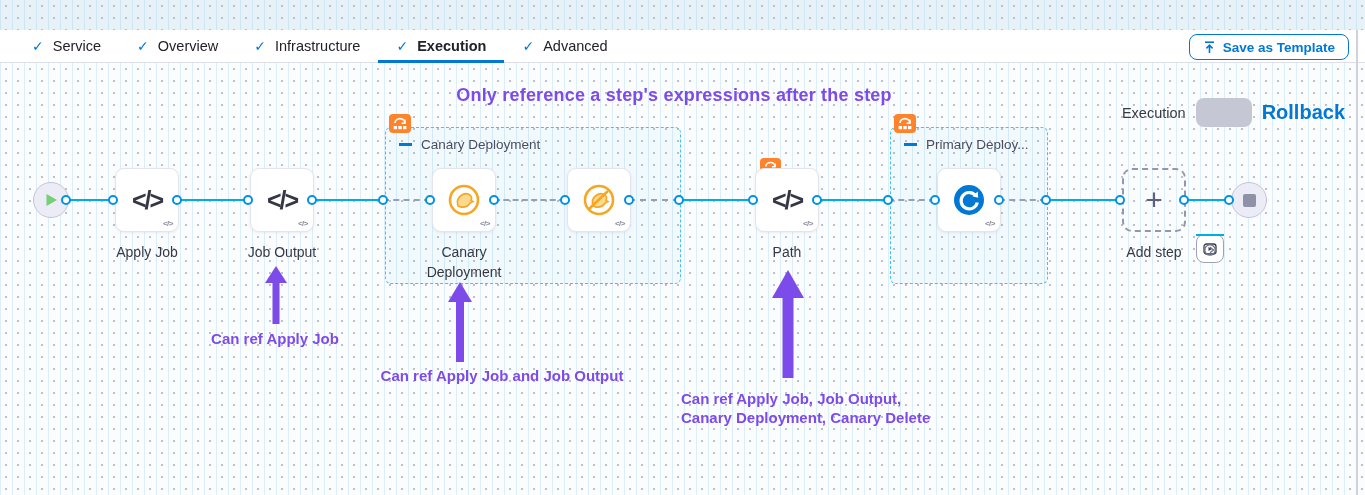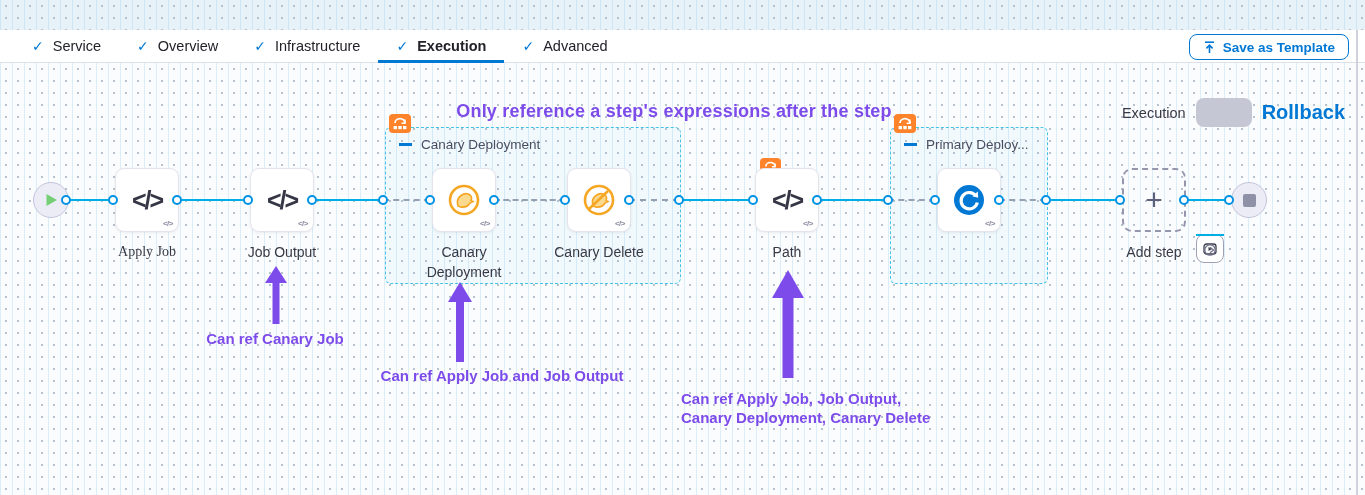--- a/index.html
+++ b/index.html
@@ -24,21 +24,21 @@
   .tab.active::after { content:""; position:absolute; left:0; right:0; bottom:-1px; height:3px; background:#0278d5; }
   .save-btn { position:absolute; right:16px; top:4px; height:26px; display:flex; align-items:center; gap:7px;
     padding:0 13px; border:1.5px solid #0278d5; border-radius:8px; background:#fff; color:#0278d5;
     font-weight:bold; font-size:13.5px; cursor:pointer; }
 
   
   .canvas { position:absolute; left:0; top:63px; width:1365px; height:432px; background-color:#fbfcfd; }
   .right-edge { position:absolute; right:7px; top:30px; width:2px; height:465px; background:#cfd1db; }
 
   .big-title { position:absolute; left:438px; top:22px; width:472px; text-align:center;
-    font-size:18px; font-weight:bold; color:#7c4bea; letter-spacing:.2px;margin-top:16px; }
+    font-size:18px; font-weight:bold; color:#7c4bea; letter-spacing:.2px; }
 
   
   .mode-row { position:absolute; right:20px; top:35px; display:flex; align-items:center; gap:10px; }
   .mode-label { font-size:14.5px; color:#383946; }
   .toggle { width:56px; height:29px; background:#c5c7d5; border-radius:8px; display:flex; cursor:pointer; }
   .toggle .seg { width:28px; height:29px; display:flex; align-items:center; justify-content:center; }
   .toggle .seg.sel { background:#fff; border:1px solid #9fa2b6; border-radius:8px; }
   .rollback { font-size:20px; color:#0278d5; font-weight:bold; cursor:pointer; }
 
   
@@ -188,21 +188,21 @@
   <div class="endpoint" style="left:33px;">
     <svg width="13" height="14" viewBox="0 0 13 14">
       <path d="M1.5 1 L12 7 L1.5 13 Z" fill="#75d075"></path>
     </svg>
   </div>
 
   <div class="step-node" style="left:115px;">
     <span class="code-glyph">&lt;/&gt;</span>
     <span class="mini">&lt;/&gt;</span>
   </div>
-  <div class="node-label" style="left:77px; width:140px;font-family:Liberation Serif, serif;">Apply Job</div>
+  <div class="node-label" style="left:77px; width:140px;">Apply Job</div>
 
   <div class="step-node" style="left:250px;">
     <span class="code-glyph">&lt;/&gt;</span>
     <span class="mini">&lt;/&gt;</span>
   </div>
   <div class="node-label" style="left:212px; width:140px;">Job Output</div>
 
   <div class="step-node" style="left:432px;">
     <svg width="36" height="36" viewBox="0 0 36 36">
       <circle cx="18" cy="18" r="14" fill="none" stroke="#f5a623" stroke-width="2.6"></circle>
@@ -213,21 +213,20 @@
   <div class="node-label" style="left:409px; width:110px;">Canary Deployment</div>
 
   <div class="step-node" style="left:567px;">
     <svg width="36" height="36" viewBox="0 0 36 36">
       <circle cx="18" cy="18" r="14" fill="none" stroke="#f5a623" stroke-width="2.6"></circle>
       <path d="M12 24 Q10 17 15 13.5 Q20 10 24 13 Q26.5 15 25 18.5 L27 19.5 L24 21 Q21 26 14.5 25 Z" fill="#fbd98f" stroke="#f5a623" stroke-width="1.6"></path>
       <path d="M8 27 L27 9" stroke="#f5a623" stroke-width="2.6"></path>
     </svg>
     <span class="mini">&lt;/&gt;</span>
   </div>
-  <div class="node-label" style="left:529px; width:140px;">Canary Delete</div>
 
   <div class="step-node" style="left:755px;">
     <span class="code-glyph">&lt;/&gt;</span>
     <span class="mini">&lt;/&gt;</span>
   </div>
   <div class="node-label" style="left:717px; width:140px;">Path</div>
 
   <div class="step-node" style="left:937px;">
     <svg width="34" height="34" viewBox="0 0 34 34">
       <circle cx="17" cy="17" r="15" fill="#0278d5"></circle>
@@ -273,21 +272,21 @@
   </svg>
   <svg class="arrow" style="left:446px; top:219px;" width="28" height="80" viewBox="0 0 28 80">
     <polygon points="14,0 2,20 26,20" fill="#7c4bea"></polygon>
     <rect x="10" y="18" width="8" height="62" fill="#7c4bea"></rect>
   </svg>
   <svg class="arrow" style="left:769px; top:207px;" width="38" height="108" viewBox="0 0 38 108">
     <polygon points="19,0 3,28 35,28" fill="#7c4bea"></polygon>
     <rect x="13.5" y="26" width="11" height="82" fill="#7c4bea"></rect>
   </svg>
 
-  <div class="note" style="left:180px; top:266px; width:190px; text-align:center;">Can ref Canary Job</div>
+  <div class="note" style="left:180px; top:266px; width:190px; text-align:center;">Can ref Apply Job</div>
   <div class="note" style="left:368px; top:303px; width:268px; text-align:center;">Can ref Apply Job and Job Output</div>
   <div class="note" style="left:681px; top:326px; width:280px; text-align:left;">
     <div>Can ref Apply Job, Job Output,</div>
     <div>Canary Deployment, Canary Delete</div>
   </div>
 
 </div>
 
 <div class="right-edge"></div>
 

